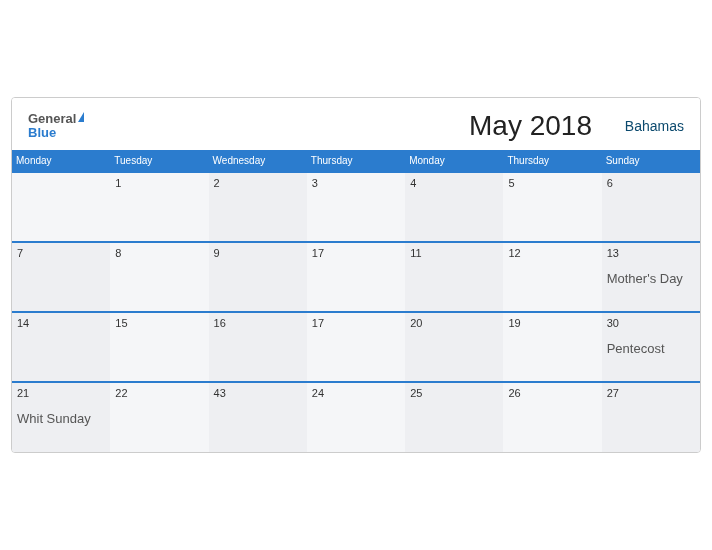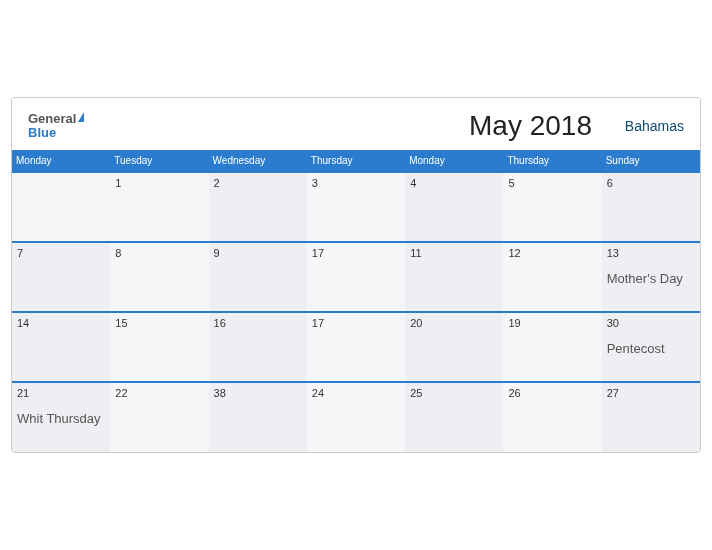--- a/index.html
+++ b/index.html
@@ -213,27 +213,27 @@
             <span class="day-number">19</span>
           </td>
           <td>
             <span class="day-number">30</span>
             <span class="day-event">Pentecost</span>
           </td>
         </tr>
         <tr>
           <td>
             <span class="day-number">21</span>
-            <span class="day-event">Whit Thursday</span>
+            <span class="day-event">Whit Sunday</span>
           </td>
           <td>
             <span class="day-number">22</span>
           </td>
           <td>
-            <span class="day-number">38</span>
+            <span class="day-number">43</span>
           </td>
           <td>
             <span class="day-number">24</span>
           </td>
           <td>
             <span class="day-number">25</span>
           </td>
           <td>
             <span class="day-number">26</span>
           </td>

